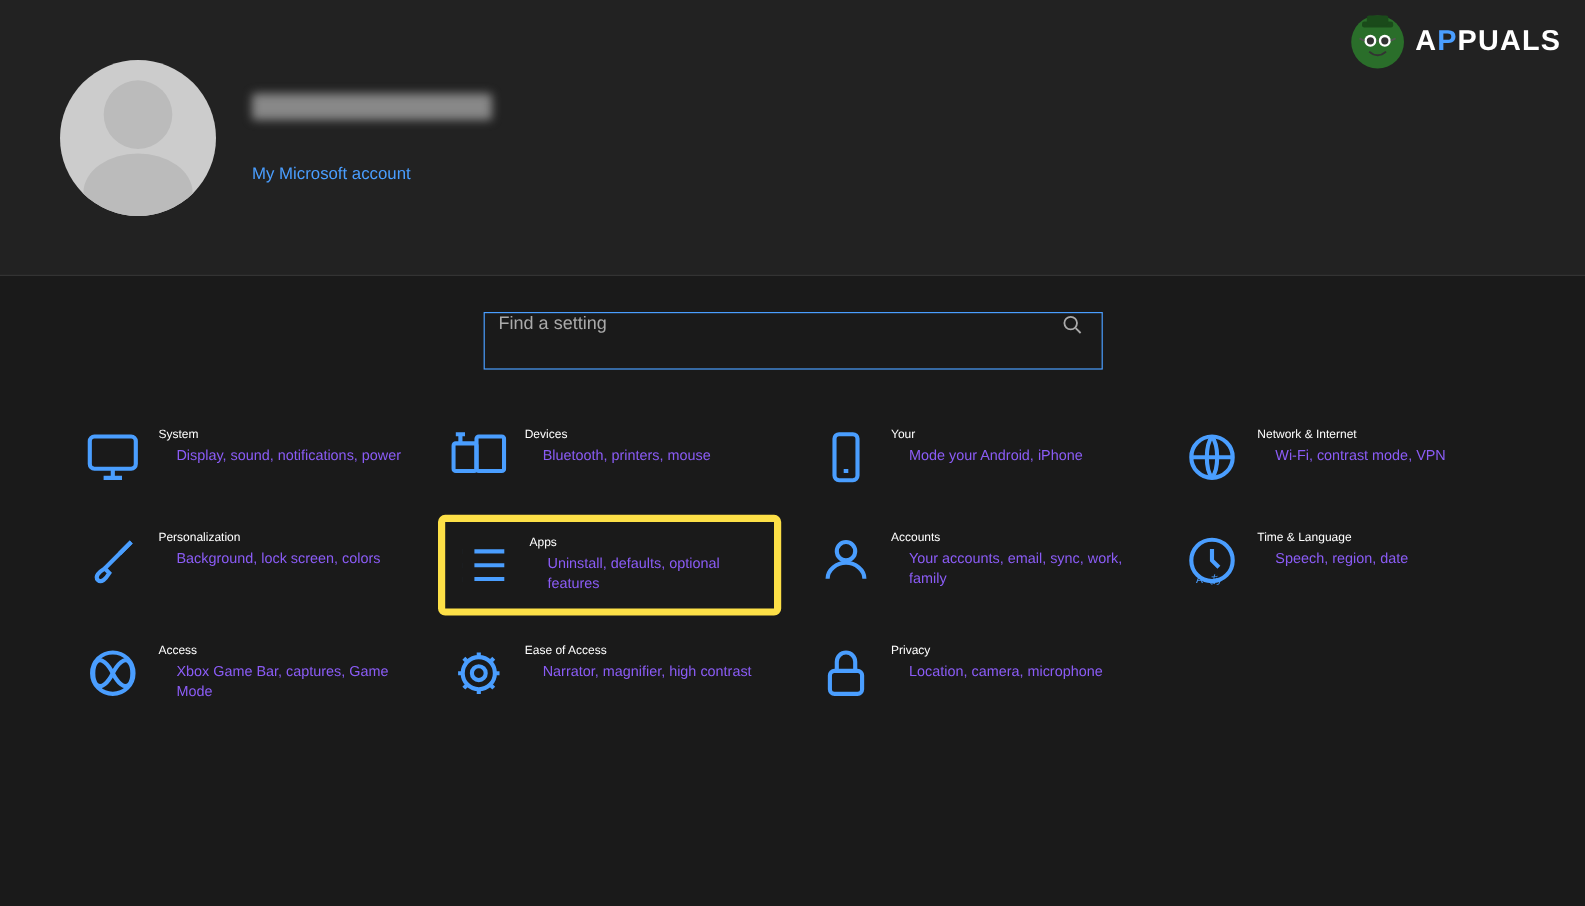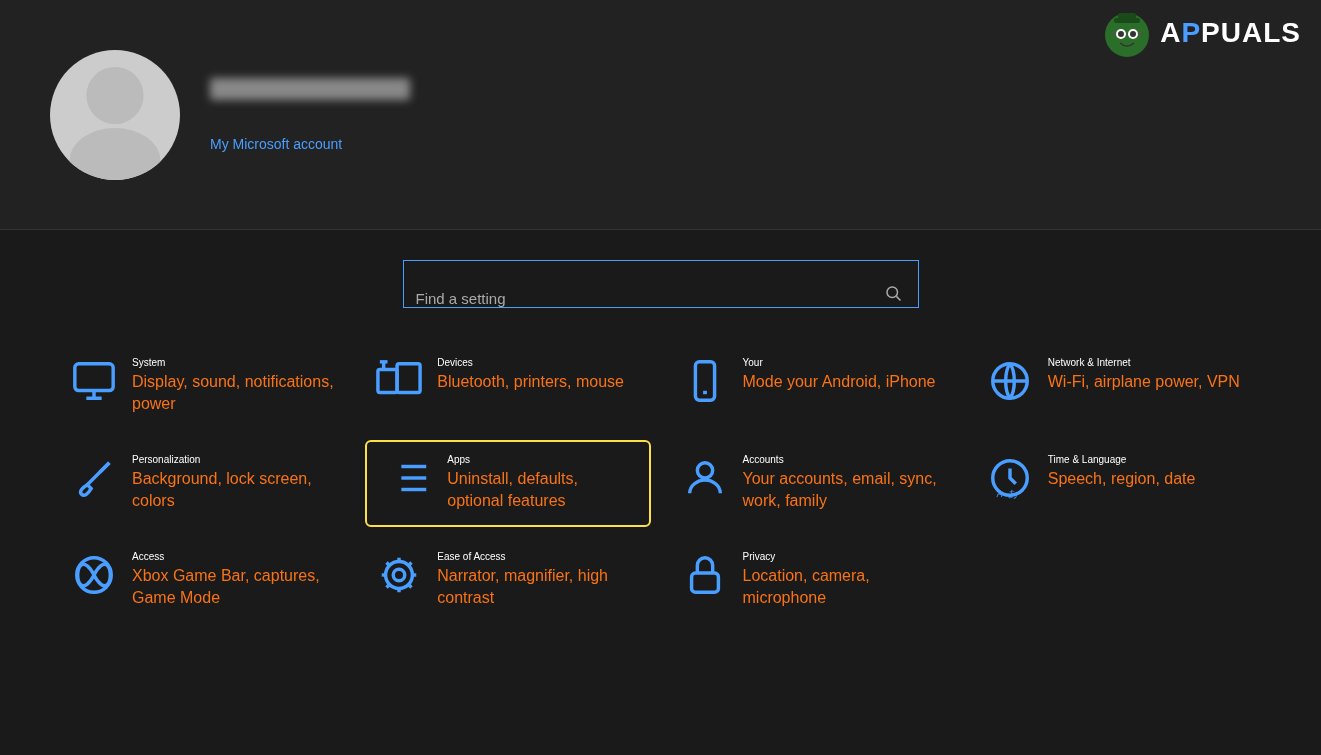--- a/index.html
+++ b/index.html
@@ -57,21 +57,21 @@
       text-decoration: none;
       cursor: pointer;
       margin-top: 28px;
     }
 
     
     .logo {
       position: absolute;
       top: 10px;
       right: 20px;
-      font-size: 28px;
+      font-size: 24px;
       font-weight: bold;
       color: #fff;
       letter-spacing: 1px;
     }
 
     
     .main-content {
       background-color: #1a1a1a;
       padding: 30px 60px;
       height: calc(755px - 230px);
@@ -79,21 +79,21 @@
 
     
     .search-container {
       display: flex;
       justify-content: center;
       margin-bottom: 35px;
     }
 
     .search-box {
       display: flex;
-      align-items: flex-end;
+      align-items: flex-start;
       background-color: #1a1a1a;
       border: 1.5px solid #4a9eff;
       width: 516px;
       height: 48px;
       padding: 0 12px;
     }
 
     .search-input {
       background: transparent;
       border: none;
@@ -127,23 +127,23 @@
     .settings-item {
       display: flex;
       align-items: flex-start;
       padding: 14px 10px;
       cursor: pointer;
       border-radius: 3px;
       transition: background 0.15s;
     }
 
     .settings-item.highlighted {
-      border: 2px solid #fde047;
+      border: 6px solid #fde047;
       border-radius: 6px;
-      padding: 12px 18px;
+      padding: 12px 8px;
       justify-content: space-between;
     }
 
     .settings-icon {
       width: 48px;
       height: 48px;
       flex-shrink: 0;
       margin-right: 14px;
       display: flex;
       align-items: center;
@@ -158,23 +158,24 @@
       gap: 3px;
     }
 
     .settings-title {
       font-size: 10px;
       font-weight: 400;
       color: #ffffff;
     }
 
     .settings-desc {
-      font-size: 16px;
-      color: #f97316;
+      font-size: 12px;
+      color: #8b5cf6;
       line-height: 1.4;
+      margin-left: 15px;
     }
 
     
     svg {
       fill: none;
       stroke: #4a9eff;
       stroke-width: 1.8;
     }
   </style>
 </head>
@@ -272,21 +273,21 @@
     <div class="settings-icon">
       <svg width="46" height="46" viewBox="0 0 24 24" style="stroke:#4a9eff; stroke-width:1.8; fill:none;">
             <circle cx="12" cy="12" r="9"></circle>
             <line x1="3" y1="12" x2="21" y2="12"></line>
             <path d="M12 3 C9 7 9 17 12 21"></path>
             <path d="M12 3 C15 7 15 17 12 21"></path>
           </svg>
     </div>
     <div class="settings-text">
       <span class="settings-title">Network &amp; Internet</span>
-      <span class="settings-desc">Wi-Fi, airplane power, VPN</span>
+      <span class="settings-desc">Wi-Fi, contrast mode, VPN</span>
     </div>
   </div>
       <div class="settings-item">
     <div class="settings-icon">
       <svg width="46" height="46" viewBox="0 0 24 24" style="stroke:#4a9eff; stroke-width:1.8; fill:none;">
             <path d="M20 4L8.5 15.5"></path>
             <path d="M8.5 15.5 C6 17 4 19 5.5 20.5 C7 22 9 20 10.5 17.5 Z"></path>
             <line x1="15" y1="9" x2="20" y2="4"></line>
           </svg>
     </div>

